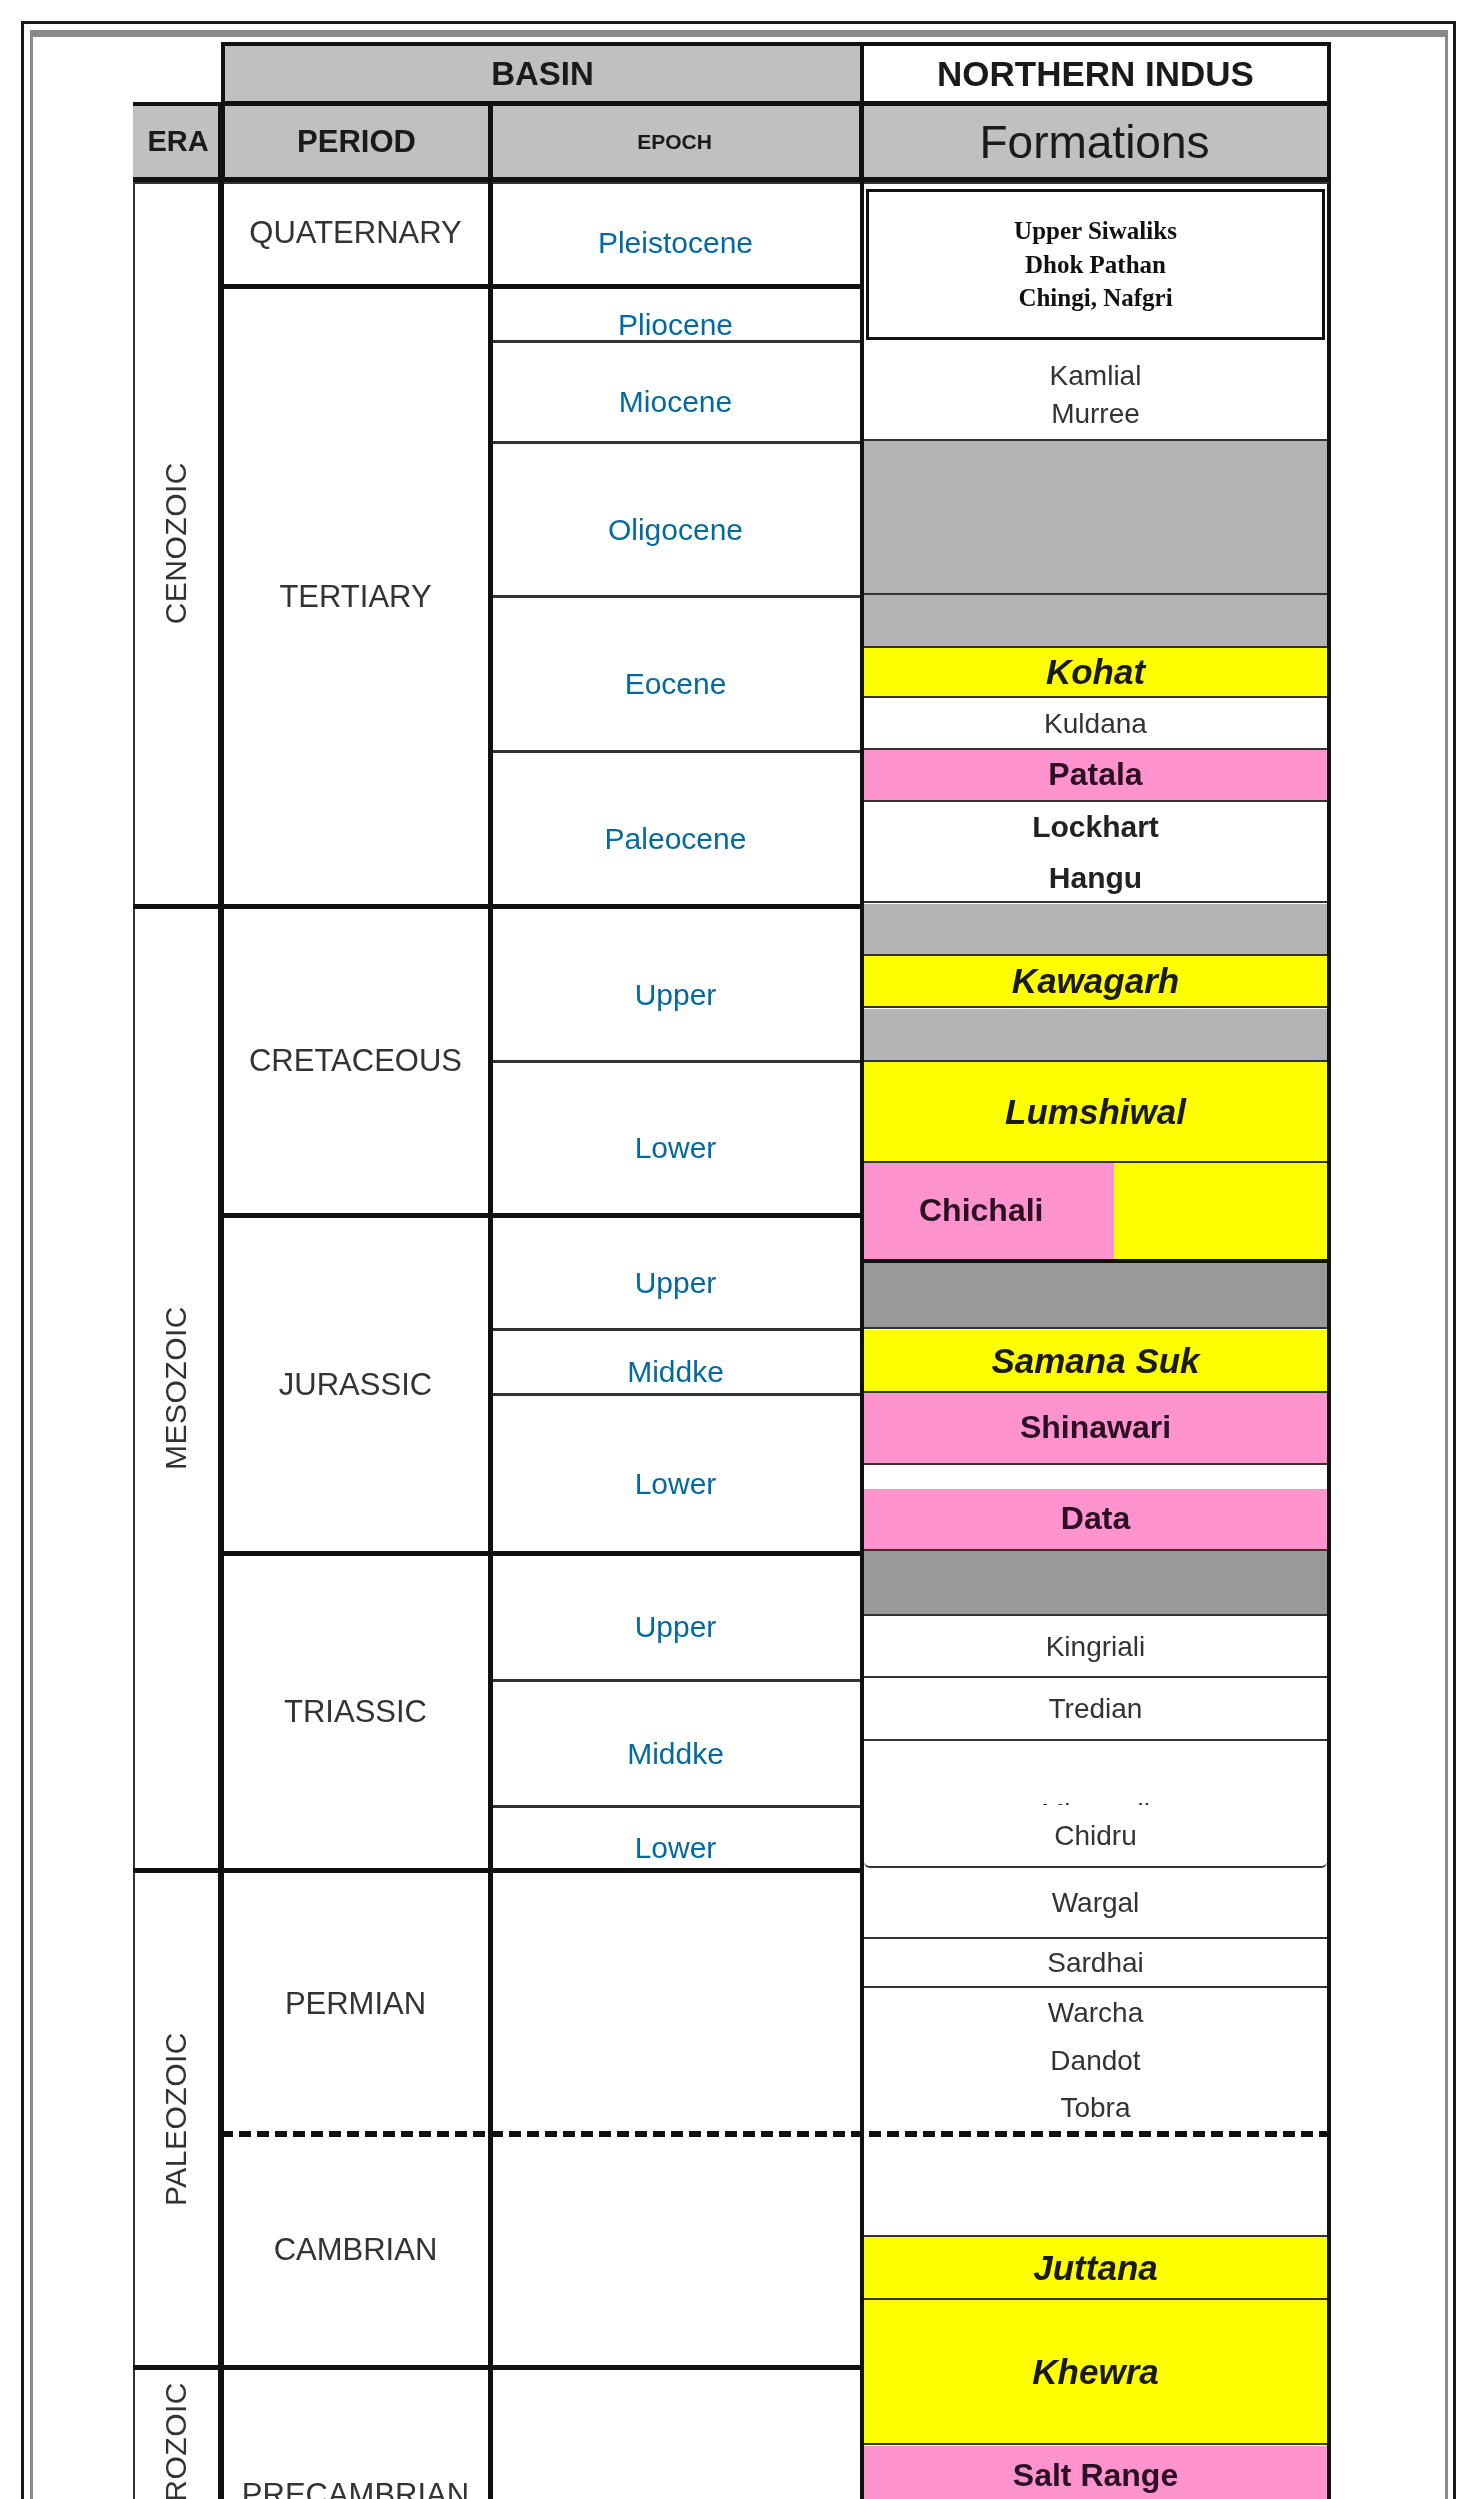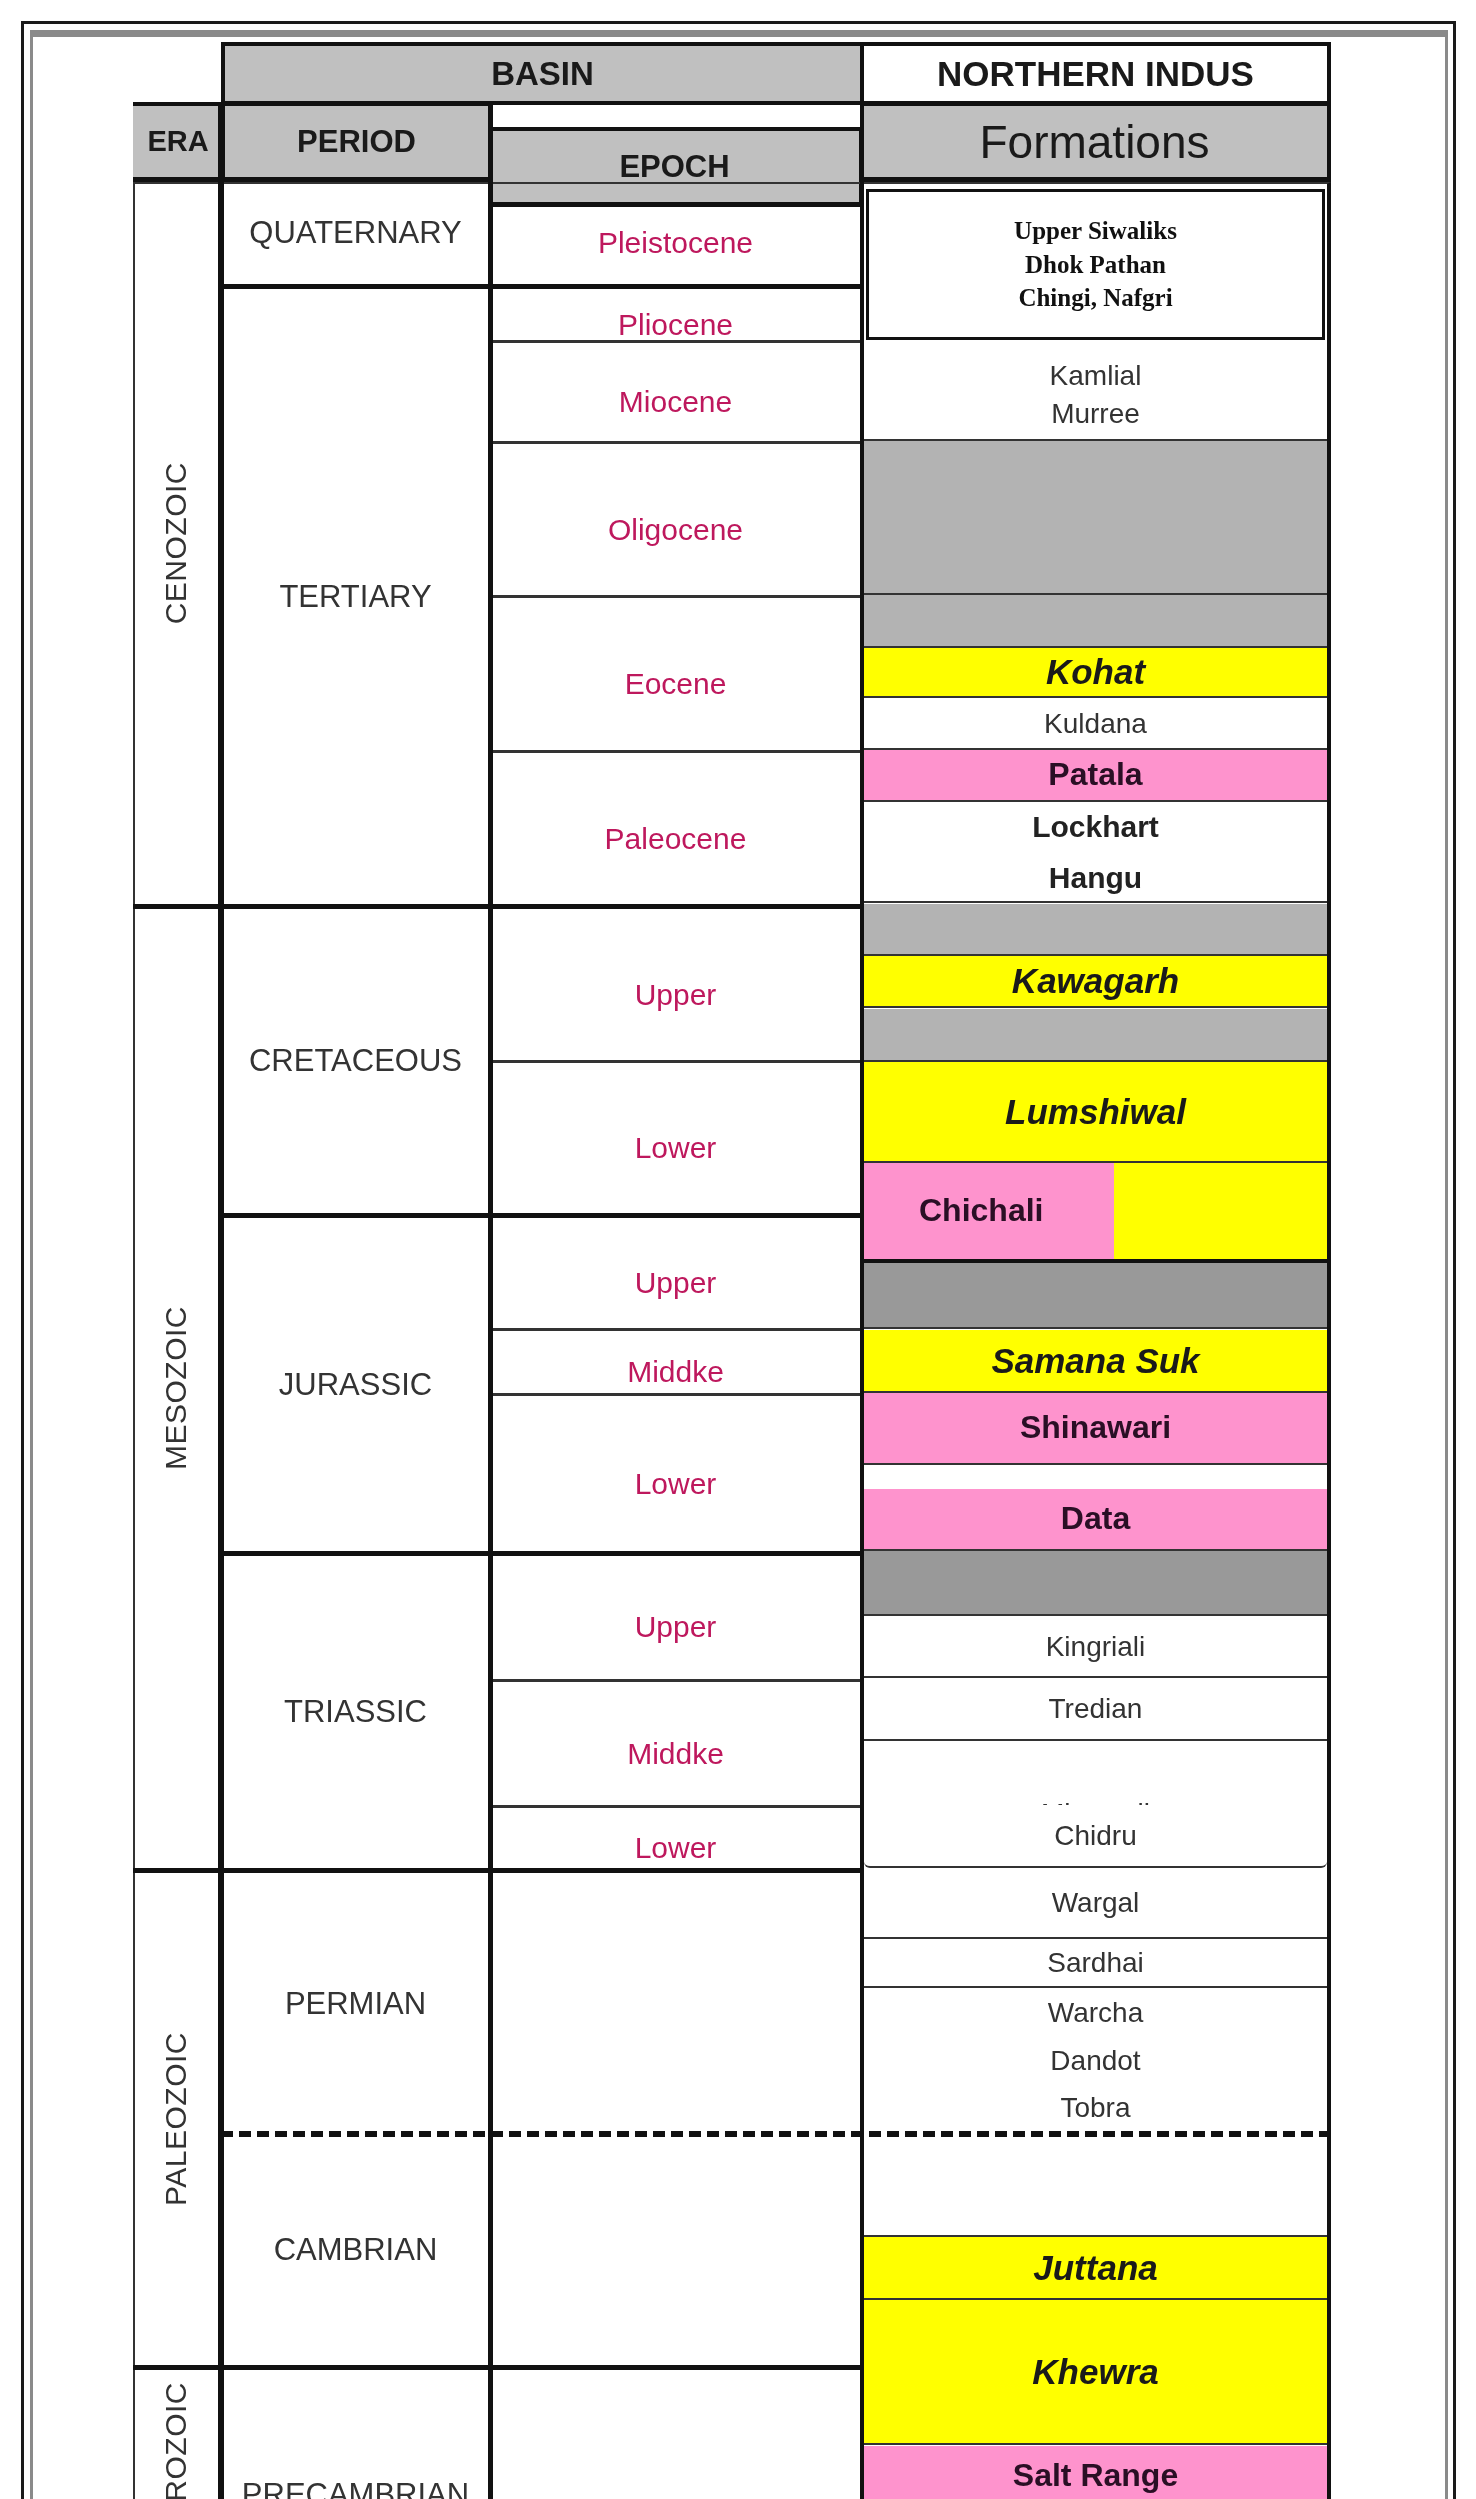--- a/index.html
+++ b/index.html
@@ -5,21 +5,21 @@
   html,body{margin:0;padding:0;background:#ffffff;}
   body{width:1477px;height:2741px;position:relative;overflow:hidden;font-family:"Liberation Sans","DejaVu Sans",sans-serif;}
   .frame-outer{position:absolute;left:21px;top:21px;width:1435px;height:2695px;border:3.5px solid #1a1a1a;box-sizing:border-box;}
   .frame-inner{position:absolute;left:30px;top:30px;width:1418px;height:2678px;border:3px solid #8a8a8a;border-top-width:7px;box-sizing:border-box;}
   .abs{position:absolute;box-sizing:border-box;}
   .cell{position:absolute;box-sizing:border-box;display:flex;align-items:center;justify-content:center;text-align:center;color:#333;}
   .hdr{background:#c0c0c0;color:#1a1a1a;font-weight:bold;}
   .vline{position:absolute;background:#111;}
   .vert{writing-mode:vertical-rl;transform:rotate(180deg);font-size:30px;color:#333;letter-spacing:0.5px;}
   .period-label{font-size:31px;color:#333;}
-  .epoch-label{font-size:30px;color:#be185d;margin-top:20px;}
+  .epoch-label{font-size:30px;color:#0369a1;margin-top:20px;}
   .fm{position:absolute;box-sizing:border-box;display:flex;align-items:center;justify-content:center;text-align:center;border-bottom:2.5px solid #333;font-size:28px;color:#333;}
   .fm.src{background:#fe93cd;color:#2a0f25;font-weight:bold;font-size:32px;}
   .fm.res{background:#ffff00;color:#1a1a1a;font-weight:bold;font-style:italic;font-size:35px;justify-content:center;}
   .fm.abs1{background:#b3b3b3;}
   .fm.abs2{background:#999999;}
   .fm.plain{background:#ffffff;}
   .fm.bold{font-weight:bold;font-size:30px;color:#222;}
   .siwaliks{font-family:"Liberation Serif","DejaVu Serif",serif;font-weight:bold;font-size:25px;color:#111;line-height:1.35;flex-direction:column;}
 </style>
 </head>
@@ -34,21 +34,21 @@
 <div class="cell" style="left:862px;top:42px;width:469px;height:63px;font-size:35px;font-weight:bold;color:#1a1a1a;background:#fff;border:4px solid #111;border-left:2px solid #111;">
   <span>NORTHERN INDUS</span>
 </div>
 
 <div class="cell hdr" style="left:133px;top:102px;width:90px;height:80px;font-size:29px;border-top:4px solid #111;border-bottom:5px solid #111;">
   <span>ERA</span>
 </div>
 <div class="cell hdr" style="left:221px;top:102px;width:269px;height:80px;font-size:31px;border:4px solid #111;border-bottom:5px solid #111;border-right:2px solid #111;">
   <span>PERIOD</span>
 </div>
-<div class="cell hdr" style="left:490px;top:102px;width:371px;height:80px;font-size:31px;border-top:4px solid #111;border-bottom:5px solid #111;border-right:2px solid #111;margin-top:25px;">
+<div class="cell hdr" style="left:490px;top:102px;width:371px;height:80px;font-size:21px;border-top:4px solid #111;border-bottom:5px solid #111;border-right:2px solid #111;">
   <span>EPOCH</span>
 </div>
 <div class="cell hdr" style="left:862px;top:102px;width:469px;height:80px;font-size:46px;font-weight:normal;border:4px solid #111;border-left:0;border-bottom:5px solid #111;">
   <span>Formations</span>
 </div>
 
 <div class="abs" style="left:133px;top:182px;width:1198px;height:2437px;border:2.5px solid #333;border-bottom:5px solid #111;border-right:4px solid #111;"></div>
 
 <div id="eras">
     <div class="cell" style="left: 133px; top: 182px; width: 86px; height: 722px;">

